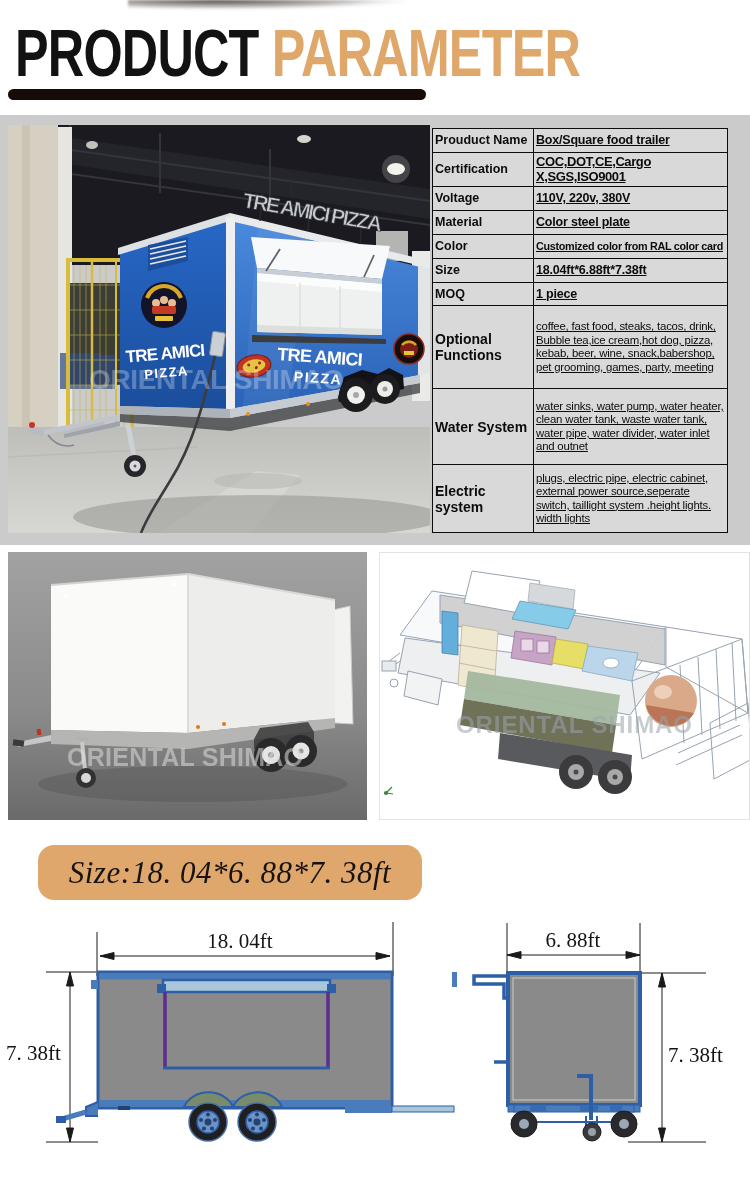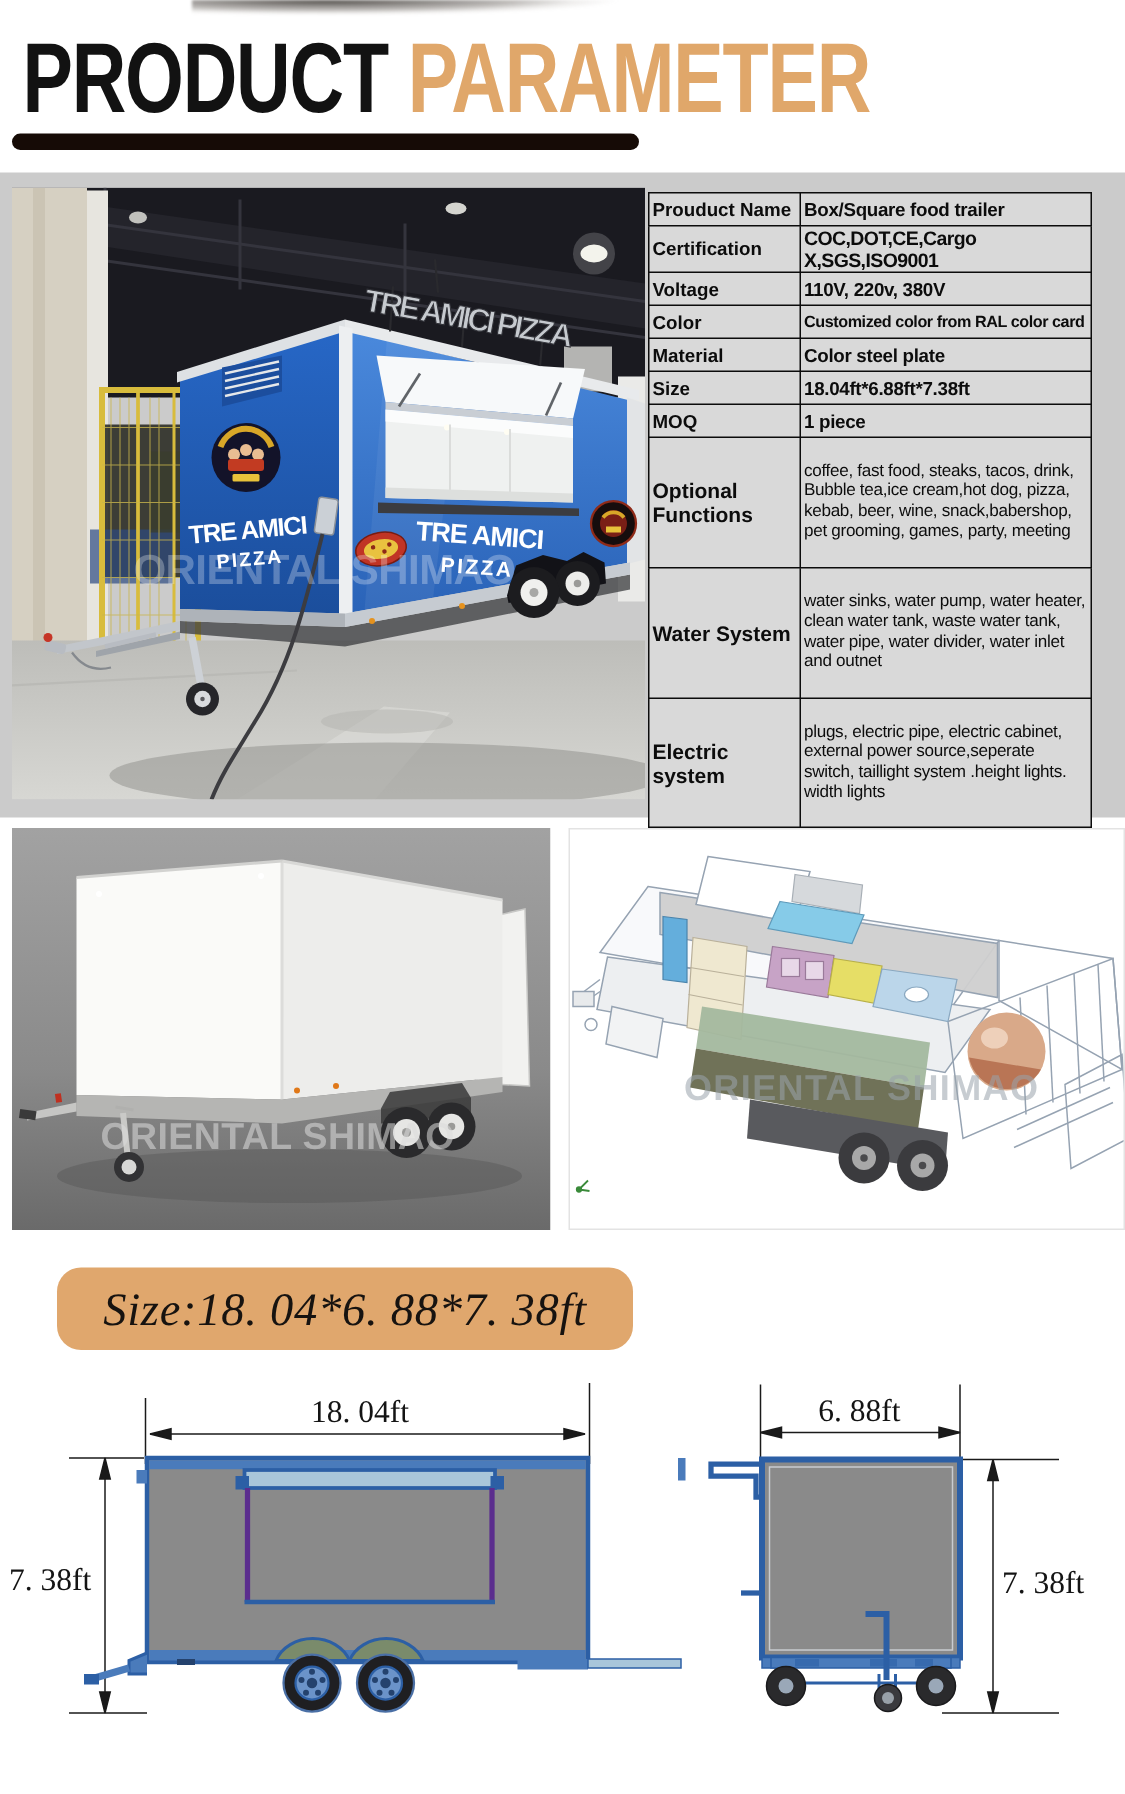--- a/index.html
+++ b/index.html
@@ -21,26 +21,26 @@
 
   
   .spec-panel { position:absolute; left:0; top:115px; width:750px; height:430px; background:#cbcbcb; }
   .photo-wrap { position:absolute; left:8px; top:10px; width:422px; height:408px; overflow:hidden; }
 
   
   table.spec { position:absolute; left:432px; top:13px; width:296px; height:405px;
     border-collapse:collapse; table-layout:fixed; background:#D9D9D9; color:#0c0c0c; }
   table.spec td { border:1.7px solid #0c0c0c; text-align:left; vertical-align:middle; padding:0 2px; }
   table.spec td.lbl { width:101px; font-size:12.5px; font-weight:700; }
-  table.spec td.val { font-size:12.5px; font-weight:700; letter-spacing:-0.2px; }
+  table.spec td.val { font-size:12.5px; font-weight:700; letter-spacing:-0.2px;text-decoration:underline; }
   tr.short { height:22px; }
   tr.r-cert td.val { font-size:13px; letter-spacing:-0.4px; }
   tr.r-color td.val { font-size:10.8px; letter-spacing:-0.3px; }
   tr.tall td.lbl { font-weight:700; font-size:14px; }
-  tr.tall td.val { font-weight:400; font-size:11.4px; line-height:1.18; letter-spacing:-0.2px; padding:16px 2px; }
+  tr.tall td.val { font-weight:400; font-size:11.4px; line-height:1.18; letter-spacing:-0.2px; padding:2px 2px; }
   tr.r-opt { height:76px; } tr.r-water { height:70px; } tr.r-elec { height:62px; }
 
   
   .render-img { position:absolute; left:8px; top:552px; width:359px; height:268px; }
   .cad-img { position:absolute; left:379px; top:552px; width:371px; height:268px; background:#fff; border:1px solid #e3e3e3; }
 
   
   .size-banner { position:absolute; left:38px; top:845px; width:384px; height:55px;
     background:#E0A76D; border-radius:16px; display:flex; align-items:center; justify-content:center;
     font-family:"Liberation Serif", serif; font-size:31px; color:#171310; letter-spacing:0.5px; white-space:nowrap;font-style:italic; }
@@ -268,27 +268,27 @@
             <td class="val">Box/Square food trailer</td>
           </tr>
       <tr class="short r-cert">
             <td class="lbl">Certification</td>
             <td class="val">COC,DOT,CE,Cargo X,SGS,ISO9001</td>
           </tr>
       <tr class="short">
             <td class="lbl">Voltage</td>
             <td class="val">110V, 220v, 380V</td>
           </tr>
+      <tr class="short">
+            <td class="lbl">Material</td>
+            <td class="val">Color steel plate</td>
+          </tr>
       <tr class="short r-color">
             <td class="lbl">Color</td>
             <td class="val">Customized color from RAL color card</td>
-          </tr>
-      <tr class="short">
-            <td class="lbl">Material</td>
-            <td class="val">Color steel plate</td>
           </tr>
       <tr class="short">
             <td class="lbl">Size</td>
             <td class="val">18.04ft*6.88ft*7.38ft</td>
           </tr>
       <tr class="short">
             <td class="lbl">MOQ</td>
             <td class="val">1 piece</td>
           </tr>
       <tr class="tall r-opt">

